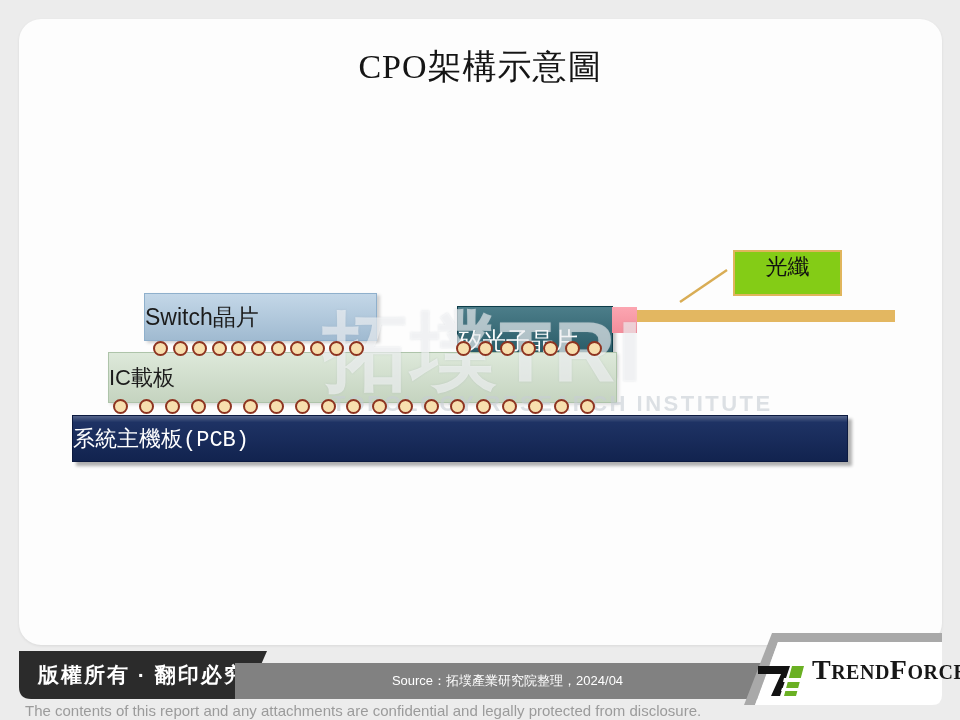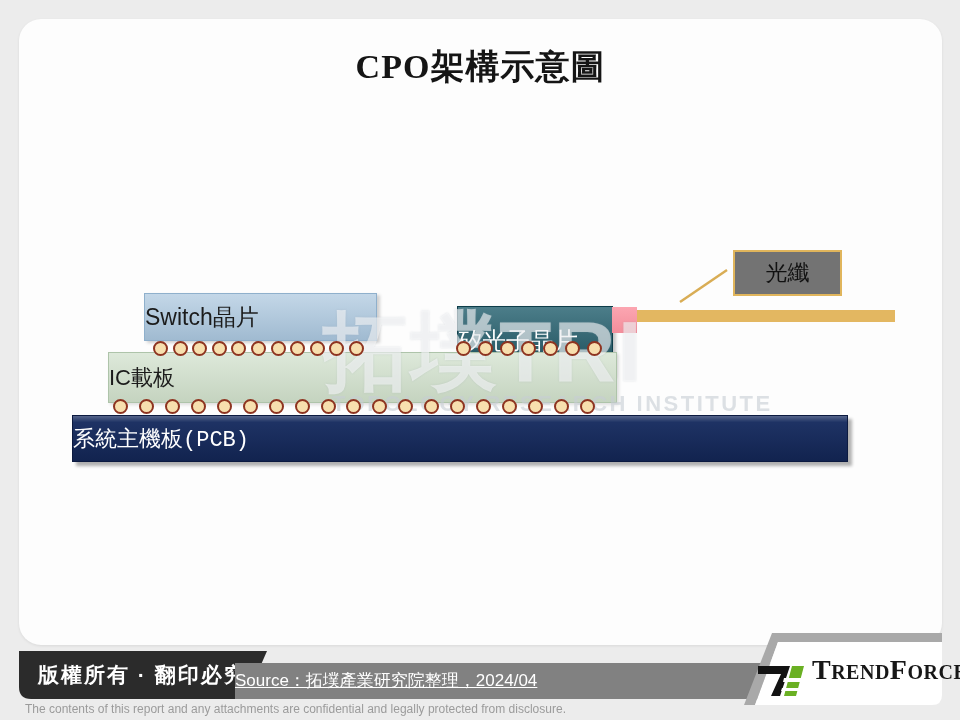--- a/index.html
+++ b/index.html
@@ -13,21 +13,21 @@
   
   .slide-card{
     left:19px;top:19px;width:923px;height:626px;
     background:#fdfdfd;border-radius:22px;
     box-shadow:0 1px 3px rgba(0,0,0,0.08);
   }
 
   .slide-title{
     left:19px;top:44px;width:923px;text-align:center;
     font-family:"Liberation Serif", serif;
-    font-size:34px;font-weight:bold;color:#151515;
+    font-size:34px;font-weight:normal;color:#151515;
     letter-spacing:1px;
   }
 
   
   .box{box-sizing:border-box;display:flex;align-items:center;justify-content:flex-start;}
   .switch-chip{
     left:144px;top:293px;width:233px;height:48px;
     background:linear-gradient(180deg, rgba(255,255,255,0.30), rgba(0,0,0,0.06)), var(--c-switch);
     border:1px solid #8fb0cc;
     box-shadow:3px 2px 3px rgba(0,0,0,0.18);
@@ -58,23 +58,23 @@
   .fiber-bar{
     left:613px;top:310px;width:282px;height:12px;
     background:var(--c-fiber);
   }
   .fiber-coupler{
     left:612px;top:307px;width:25px;height:26px;
     background:linear-gradient(180deg, rgba(255,255,255,0.18), rgba(0,0,0,0.03)), var(--c-coupler);
   }
   .fiber-label-box{
     left:733px;top:250px;width:105px;height:42px;
-    background:#737373;
+    background:#84cc16;
     border:2.5px solid var(--c-labelborder);
-    display:flex;align-items:center;justify-content:center;
+    display:flex;justify-content:center;
     font-size:22px;color:#111111;
   }
 
   
   .wm-big{
     left:323px;top:308px;
     font-size:86px;font-weight:bold;line-height:1;
     color:rgba(255,255,255,0.55);
     text-shadow:0 0 2px rgba(150,160,172,0.30);
     letter-spacing:2px;white-space:nowrap;
@@ -97,24 +97,24 @@
   .copyright-text{
     left:38px;top:651px;height:48px;line-height:48px;
     font-size:21px;font-weight:bold;color:#ffffff;letter-spacing:2px;
   }
   .source-bar{
     left:235px;top:663px;width:545px;height:36px;
     background:#818181;
   }
   .source-text{
     left:235px;top:663px;width:545px;height:36px;line-height:36px;
-    text-align:left;font-size:17px;color:#ffffff;text-decoration:underline;
+    text-align:center;font-size:13px;color:#ffffff;
   }
   .disclaimer{
-    left:25px;top:702px;font-size:12px;color:#9b9b9b;
+    left:25px;top:702px;font-size:15px;color:#9b9b9b;
   }
   .brand-text{
     left:812px;top:635px;height:70px;line-height:70px;
     font-family:"Liberation Serif", serif;
     font-variant:small-caps;font-weight:bold;
     font-size:28px;color:#171717;letter-spacing:0.5px;
   }
 </style>
 </head>
 <body>

